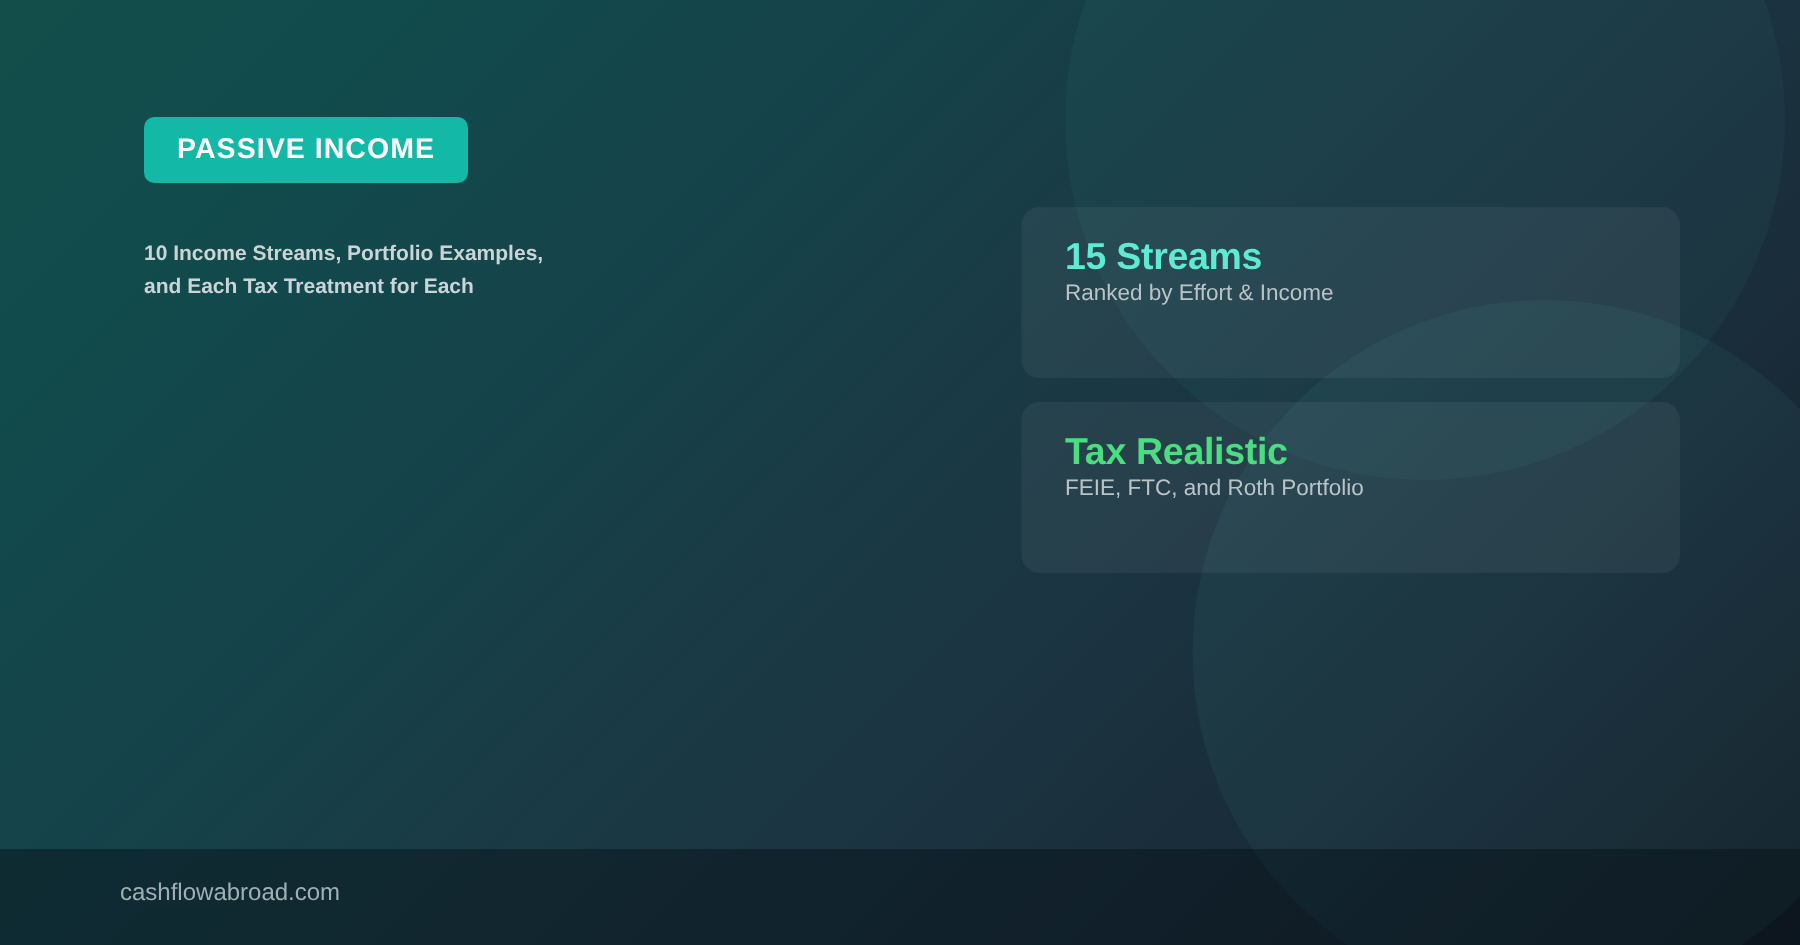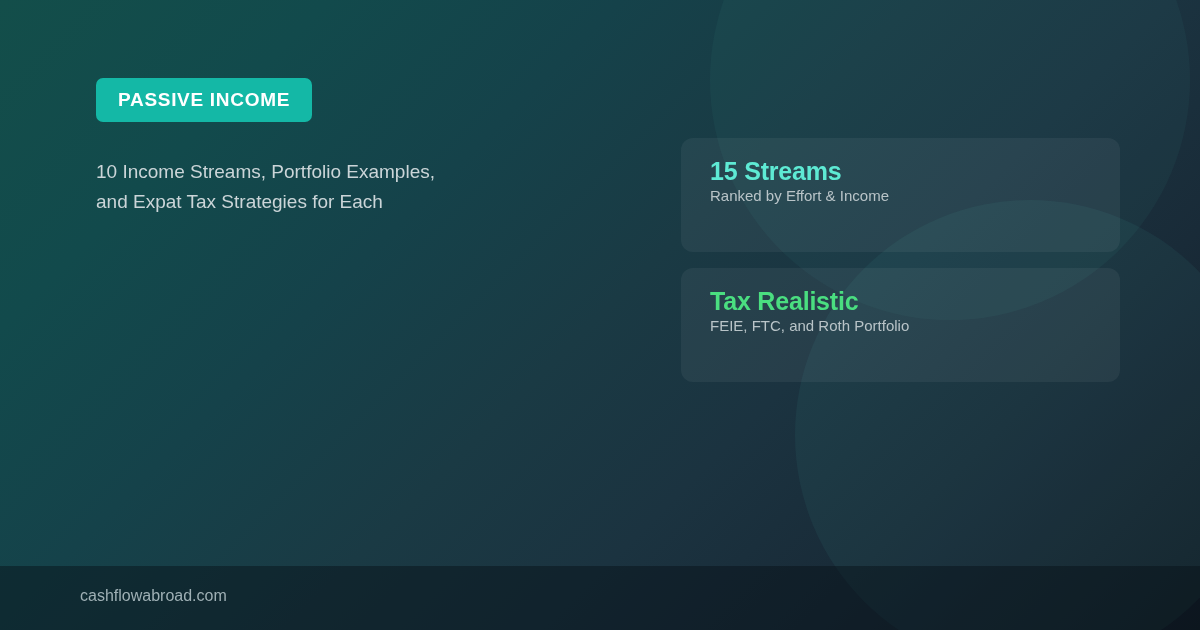--- a/index.html
+++ b/index.html
@@ -78,24 +78,24 @@
     font-size: 52px;
     font-weight: bold;
     line-height: 1.15;
     letter-spacing: -0.6px;
   }
   .headline .line1 { color: #ffffff; display: block; }
   .headline .line2 { color: #5eead4; display: block; }
 
   .subhead {
     margin-top: 31px;
-    font-size: 19px;
+    font-size: 14px;
     line-height: 1.58;
     color: #cbd5d8;
-    font-weight: normal;
+    font-weight: bold;
   }
   .subhead span { display: block; }
 
   
   .cards {
     position: absolute;
     left: 681px;
     top: 138px;
     width: 439px;
   }
@@ -150,21 +150,21 @@
 
   <div class="left-col">
 
     <div class="badge">PASSIVE INCOME</div>
 
     <h1 class="headline">
     </h1>
 
     <div class="subhead">
       <span>10 Income Streams, Portfolio Examples,</span>
-      <span>and Expat Tax Strategies for Each</span>
+      <span>and Each Tax Treatment for Each</span>
     </div>
 
   </div>
 
   <div class="cards">
 
     <div class="card">
       <div class="card-title" style="color:#5eead4">15 Streams</div>
       <div class="card-sub">Ranked by Effort &amp; Income</div>
     </div>

